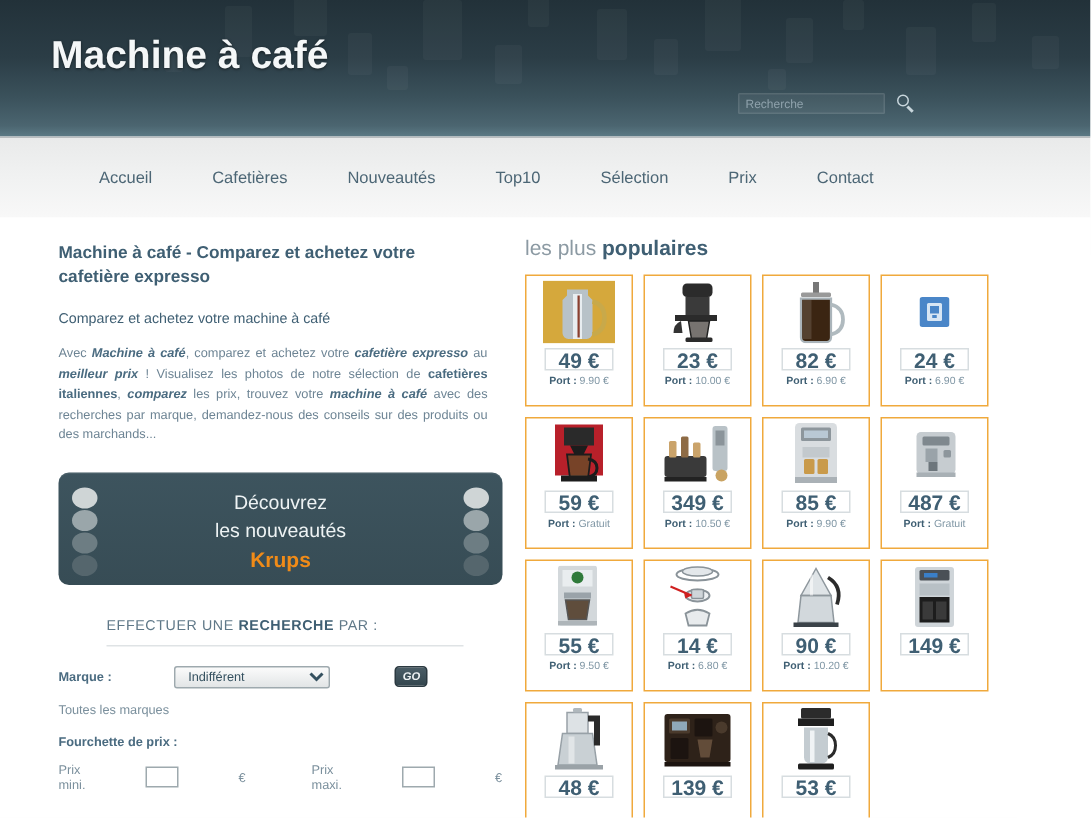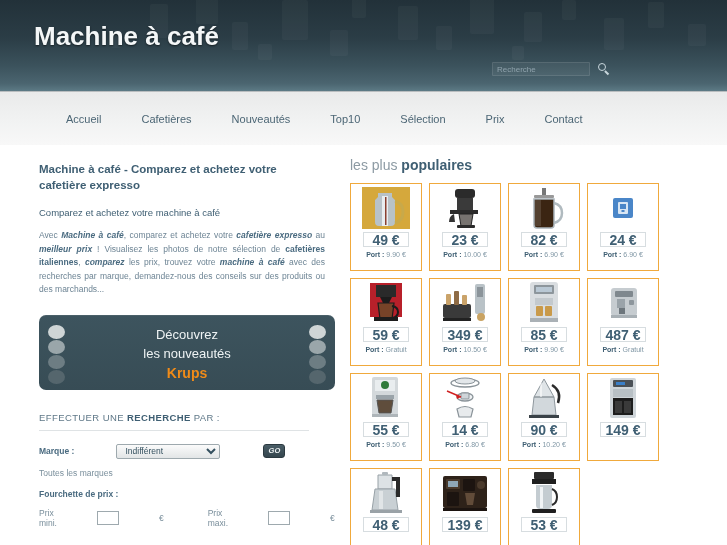--- a/index.html
+++ b/index.html
@@ -179,20 +179,21 @@
 
   
   #search-block { margin-top: 22px; width: 270px; }
   #search-block-hd {
     font-size: 9.5px;
     color: #5f7888;
     letter-spacing: 0.4px;
     padding-bottom: 7px;
     border-bottom: 1px solid #dfe3e5;
     margin-bottom: 13px;
+    margin-left: 32px;
   }
   #search-block-hd b { color: #3f5f73; }
   .form-row { display: flex; align-items: center; margin-bottom: 9px; gap: 36px; }
   .lbl {
     font-size: 8.5px; color: #4a6b80; font-weight: bold; margin-right: 6px;
   }
   .lbl-light { font-size: 8.5px; color: #7a8f9c; margin: 0 4px; }
   select.marque {
     width: 104px; height: 15px;
     font-size: 8.5px;

